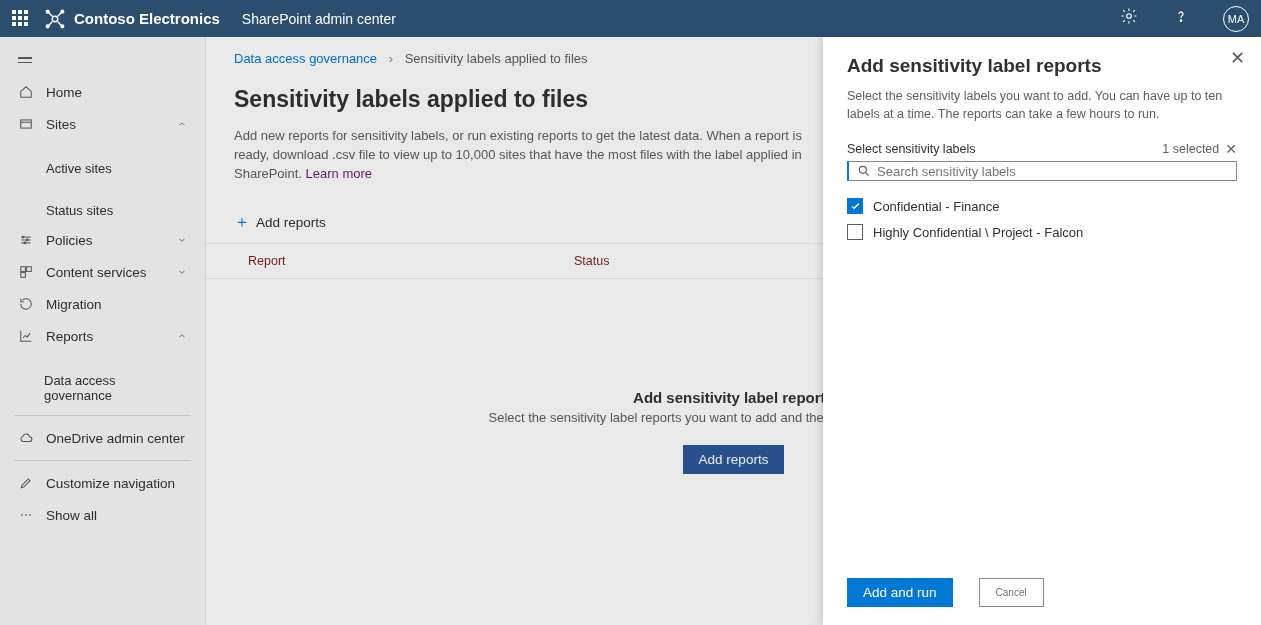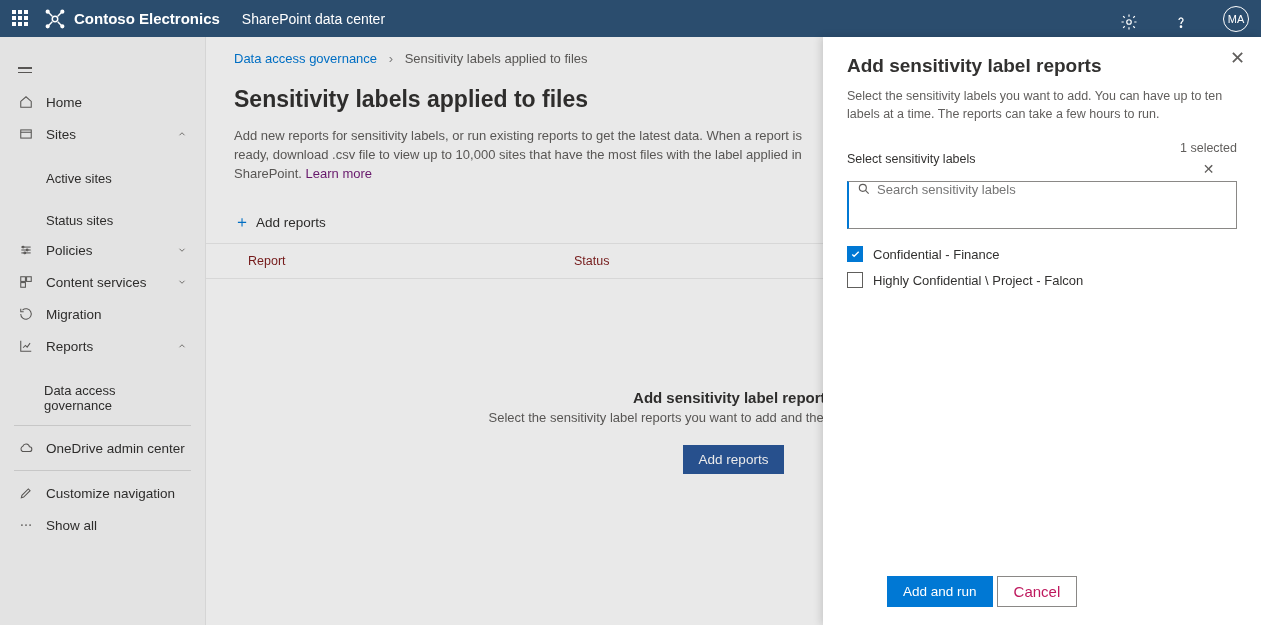--- a/index.html
+++ b/index.html
@@ -5,29 +5,29 @@
   * { box-sizing: border-box; margin: 0; padding: 0; }
   body { font-family: "Segoe UI", Arial, sans-serif; font-size: 14px; color: #323130; width: 1261px; height: 625px; overflow: hidden; background: #fff; position: relative; }
   
   
   .topbar { height: 37px; background: #2b4d6e; color: #fff; display: flex; align-items: center; padding: 0 12px; }
   .topbar .waffle { width: 18px; height: 18px; display: grid; grid-template-columns: repeat(3,4px); grid-template-rows: repeat(3,4px); gap: 2px; cursor: pointer; }
   .topbar .waffle span { background: #fff; width: 4px; height: 4px; }
   .topbar .logo-icon { margin-left: 14px; display: flex; align-items: center; }
   .topbar .brand { margin-left: 8px; font-weight: 600; font-size: 15px; }
   .topbar .admin-title { margin-left: 22px; font-size: 14px; }
-  .topbar .right { margin-left: auto; display: flex; align-items: flex-end; gap: 32px; }
+  .topbar .right { margin-left: auto; display: flex; align-items: flex-start; gap: 32px; }
   .topbar .right .icon-btn { width: 20px; height: 20px; display: flex; align-items: center; justify-content: center; cursor: pointer; }
   .topbar .avatar { width: 26px; height: 26px; border-radius: 50%; border: 1px solid #fff; display: flex; align-items: center; justify-content: center; font-size: 11px; }
   
   
   .main { display: flex; height: calc(625px - 37px); }
   
   
-  .sidebar { width: 206px; background: #f7f7f7; border-right: 1px solid #e8e8e8; padding-top: 26px; color: #323130; font-size: 13.5px; }
+  .sidebar { width: 206px; background: #f7f7f7; border-right: 1px solid #e8e8e8; padding-top: 16px; color: #323130; font-size: 13.5px; }
   .menu-toggle { padding: 4px 18px 10px; }
   .menu-toggle .bar { width: 14px; height: 1.5px; background: #605e5c; margin-bottom: 3px; }
   .nav-item { display: flex; align-items: center; padding: 8px 18px; cursor: pointer; color: #323130; }
   .nav-item .nicon { width: 16px; height: 16px; margin-right: 12px; display: flex; align-items: center; justify-content: center; color: #605e5c; }
   .nav-item .chev { margin-left: auto; color: #605e5c; }
   .nav-sub { padding: 6px 18px 6px 46px; cursor: pointer; font-size: 13px; color: #323130; margin-top: 15px; }
   .nav-sub.active { border-left: 2px solid #0078d4; margin-left: -2px; padding-left: 44px; }
   .sep { height: 1px; background: #d8d8d8; margin: 6px 14px; }
   
   
@@ -52,32 +52,32 @@
   .dim { position: absolute; top: 37px; left: 0; width: 823px; height: calc(625px - 37px); background: rgba(0,0,0,0.08); pointer-events: none; }
   
   
   .panel { position: absolute; top: 37px; right: 0; width: 438px; height: calc(625px - 37px); background: #fff; box-shadow: -2px 0 8px rgba(0,0,0,0.15); display: flex; flex-direction: column; }
   .panel-head { padding: 18px 24px 0; position: relative; }
   .panel-close { position: absolute; top: 10px; right: 16px; font-size: 18px; color: #605e5c; cursor: pointer; }
   .panel-title { font-size: 19px; font-weight: 700; color: #323130; }
   .panel-desc { font-size: 12.5px; color: #605e5c; margin-top: 10px; line-height: 1.45; }
   .panel-body { padding: 18px 24px 0; flex: 1; overflow: auto; }
   .field-row { display: flex; justify-content: space-between; align-items: center; font-size: 12.5px; color: #323130; margin-bottom: 4px; }
-  .sel-count { color: #605e5c; display: flex; align-items: center; gap: 6px; flex-direction: column; }
+  .sel-count { color: #605e5c; display: flex; align-items: center; gap: 6px; }
   .sel-clear { cursor: pointer; font-size: 14px; color: #605e5c; }
-  .searchbox { border: 1px solid #8a8886; border-left: 2px solid #0078d4; height: 48px; display: flex; align-items: flex-start; padding: 0 8px; }
+  .searchbox { border: 1px solid #8a8886; border-left: 2px solid #0078d4; height: 20px; display: flex; align-items: center; padding: 0 8px; }
   .searchbox input { border: none; outline: none; flex: 1; font-size: 13px; padding-left: 6px; }
   .searchbox .sicon { color: #605e5c; }
   .options { margin-top: 12px; }
   .opt { display: flex; align-items: center; padding: 5px 0; font-size: 13px; color: #323130; }
   .cb { width: 16px; height: 16px; border: 1px solid #605e5c; margin-right: 10px; display: flex; align-items: center; justify-content: center; cursor: pointer; }
   .cb.checked { background: #0078d4; border-color: #0078d4; color: #fff; }
-  .panel-foot { padding: 14px 24px 18px; display: flex; gap: 4px; margin-left: 40px; }
+  .panel-foot { padding: 14px 24px 18px; display: flex; gap: 26px; }
   .btn-primary { background: #0078d4; color: #fff; border: none; padding: 7px 16px; font-size: 13.5px; cursor: pointer; }
-  .btn-secondary { background: #fff; color: #be185d; border: 1px solid #8a8886; padding: 6px 16px; font-size: 15px; cursor: pointer; }
+  .btn-secondary { background: #fff; color: #737373; border: 1px solid #8a8886; padding: 6px 16px; font-size: 10px; cursor: pointer; }
   
   svg { display: block; }
 </style>
 </head>
 <body>
 
 <div class="topbar">
   <div class="waffle">
     <span></span>
       <span></span>
@@ -93,21 +93,21 @@
     <svg width="22" height="22" viewBox="0 0 24 24" fill="none" stroke="#fff" stroke-width="1.6">
       <circle cx="12" cy="12" r="3"></circle>
       <path d="M5 5 L9 9 M19 5 L15 9 M5 19 L9 15 M19 19 L15 15"></path>
       <circle cx="4" cy="4" r="1.5" fill="#fff"></circle>
         <circle cx="20" cy="4" r="1.5" fill="#fff"></circle>
       <circle cx="4" cy="20" r="1.5" fill="#fff"></circle>
         <circle cx="20" cy="20" r="1.5" fill="#fff"></circle>
     </svg>
   </div>
   <div class="brand">Contoso Electronics</div>
-  <div class="admin-title">SharePoint data center</div>
+  <div class="admin-title">SharePoint admin center</div>
   <div class="right">
     <div class="icon-btn">
       <svg width="18" height="18" viewBox="0 0 24 24" fill="none" stroke="#fff" stroke-width="1.6">
           <circle cx="12" cy="12" r="3"></circle>
           <path d="M12 2v3M12 19v3M4.2 4.2l2.1 2.1M17.7 17.7l2.1 2.1M2 12h3M19 12h3M4.2 19.8l2.1-2.1M17.7 6.3l2.1-2.1"></path>
         </svg>
     </div>
     <div class="icon-btn">
       <svg width="16" height="16" viewBox="0 0 24 24" fill="none" stroke="#fff" stroke-width="2">
           <path d="M9 9a3 3 0 1 1 4.5 2.6C12.5 12.5 12 13 12 15"></path>

